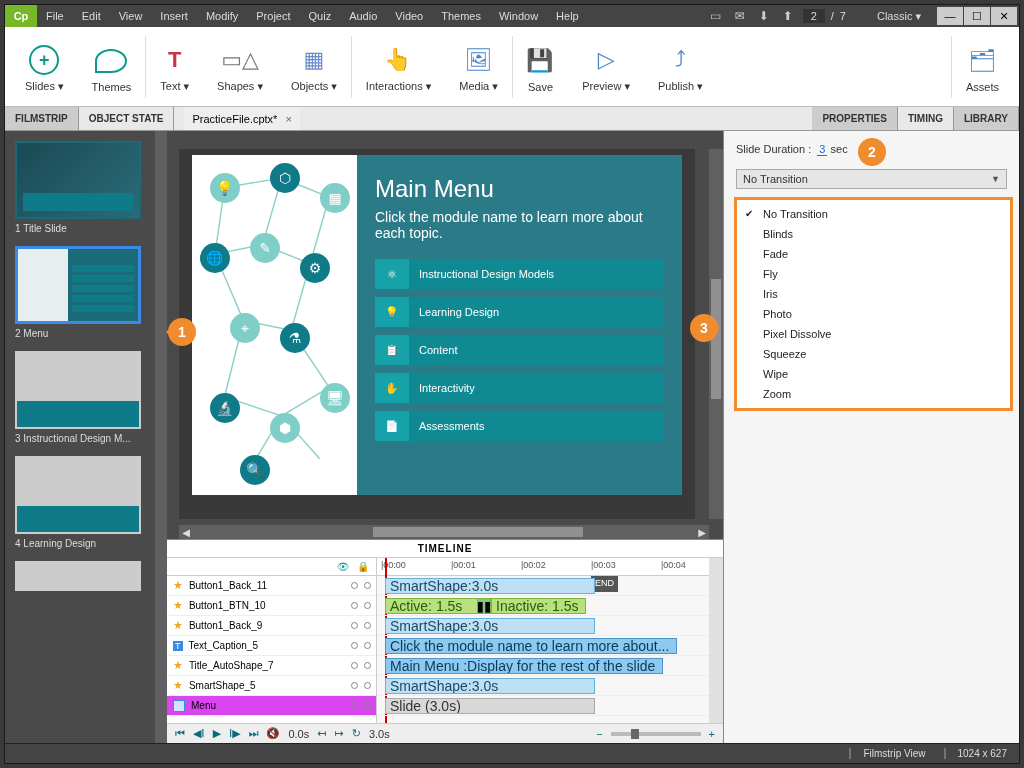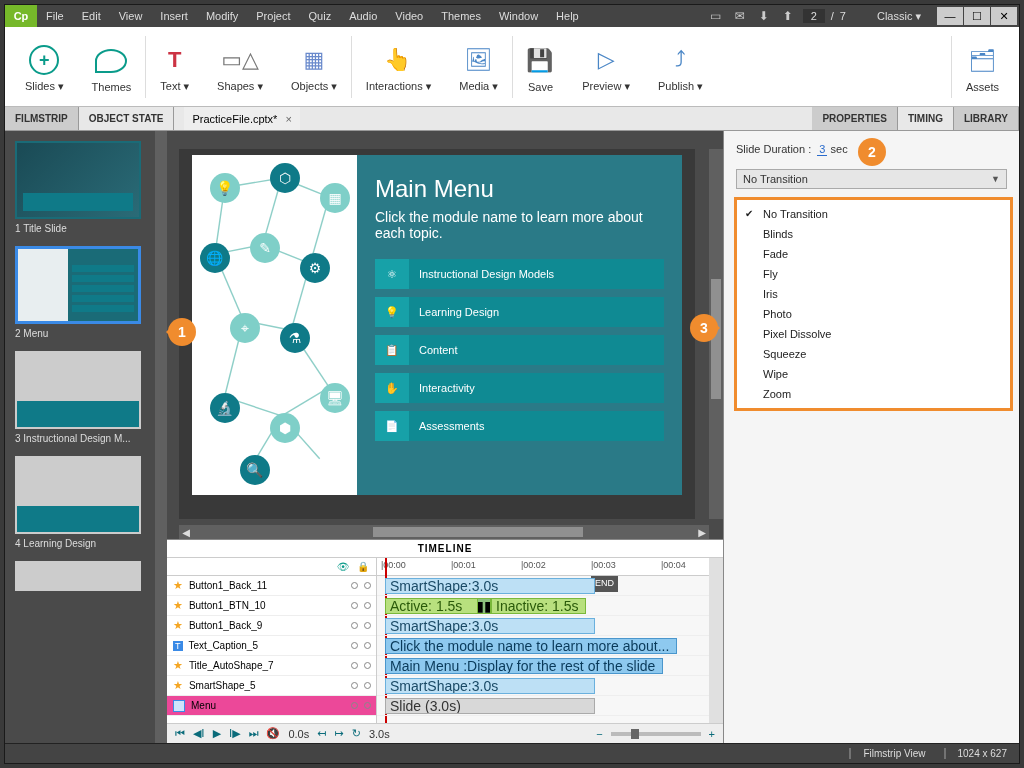--- a/index.html
+++ b/index.html
@@ -69,21 +69,21 @@
 .canvas-hscroll { height:14px; margin:0 14px 0 12px; background:#606060; display:flex; align-items:center; }
 .canvas-hscroll .hthumb { margin-left:180px; width:210px; height:10px; background:#909090; }
 .canvas-hscroll .arrow { width:14px; text-align:center; color:#ddd; font-size:10px; }
 
 
 .timeline { height:204px; background:#fff; border-top:1px solid #888; display:flex; flex-direction:column; font-size:10px; }
 .tl-header { height:18px; background:#fff; border-bottom:1px solid #ccc; text-align:center; font-weight:bold; font-size:10px; line-height:18px; letter-spacing:1px; }
 .tl-body { flex:1; display:flex; min-height:0; }
 .tl-left { width:210px; border-right:1px solid #ccc; overflow:hidden; }
 .tl-row { height:20px; display:flex; align-items:center; border-bottom:1px solid #eee; padding-left:6px; gap:6px; }
-.tl-row.sel { background:#ec4899; }
+.tl-row.sel { background:#d946ef; }
 .star { color:#f5a623; font-size:11px; }
 .sq { width:12px; height:12px; border:1px solid #3a8ae6; background:#cfe4fb; }
 .dotcol { width:30px; display:flex; gap:6px; justify-content:center; }
 .dot { width:7px; height:7px; border-radius:50%; border:1px solid #888; }
 .eyerow { height:18px; display:flex; justify-content:flex-end; padding-right:6px; gap:8px; align-items:center; color:#0a9b8a; border-bottom:1px solid #ccc; }
 .tl-right { flex:1; position:relative; overflow:hidden; background:#f7f7f7; }
 .ruler { height:18px; background:#fff; border-bottom:1px solid #ccc; position:relative; font-size:9px; color:#555; }
 .ruler span { position:absolute; top:2px; }
 .track { height:20px; position:relative; border-bottom:1px solid #eee; }
 .clip { position:absolute; top:2px; height:16px; display:flex; align-items:center; padding:0 4px; font-size:14px; overflow:hidden; white-space:nowrap; }

